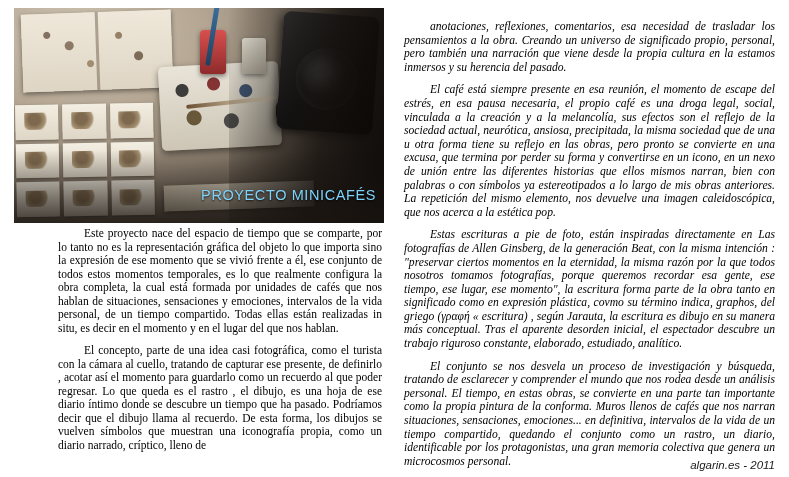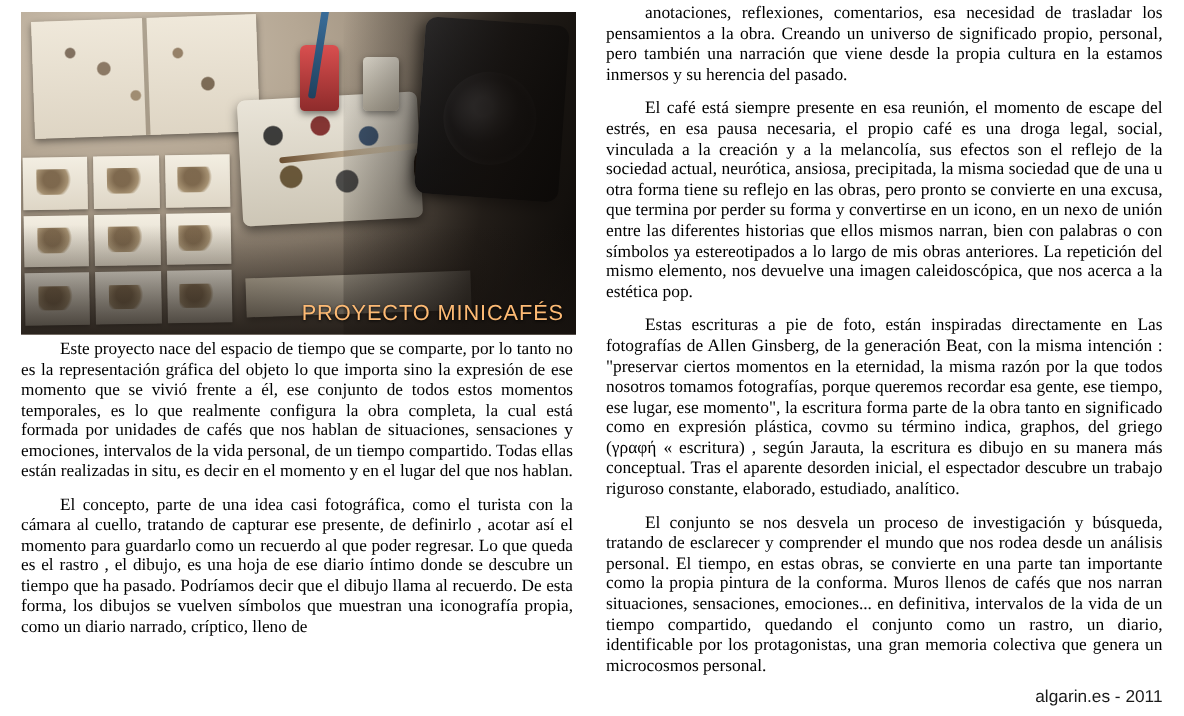--- a/index.html
+++ b/index.html
@@ -150,42 +150,43 @@
     opacity:.85;
   }
   .ph-strip {
     position:absolute; left:150px; bottom:14px; width:150px; height:26px;
     background: linear-gradient(90deg,#cfc4ae,#efe8d8);
     box-shadow: 0 2px 5px rgba(0,0,0,.45);
     transform: rotate(-2deg);
   }
   .photo-caption {
     position: absolute;
-    right: 8px; bottom: 6px;
-    color: #fdba74;
+    right: 8px; bottom: 20px;
+    color: #7dd3fc;
     font-family: "Liberation Sans", sans-serif;
     font-size: 14.5px;
     letter-spacing: .6px;
     text-shadow: 0 1px 2px rgba(0,0,0,.8);
   }
   
   .col-right {
     width: 395px;
-    padding: 2px 14px 8px 10px;
-    position: relative;
+    padding: 20px 14px 8px 10px;
+    position: relative;
+    font-style: italic;
   }
   p.body {
     margin: 0 0 9px 0;
     font-size: 11.6px;
     line-height: 13.6px;
     text-align: justify;
     text-indent: 26px;
     hyphens: auto;
   }
-  .col-left p.body { font-size: 11.5px; line-height: 13.5px; }
+  .col-left p.body { font-size: 11.5px; line-height: 13.5px; margin-left: 44px; }
   .footer {
     position: absolute;
     right: 14px; bottom: 6px;
     font-family: "Liberation Sans", sans-serif;
     font-size: 11.5px;
     color: #1a1a1a;
   }
 </style>
 </head>
 <body>

